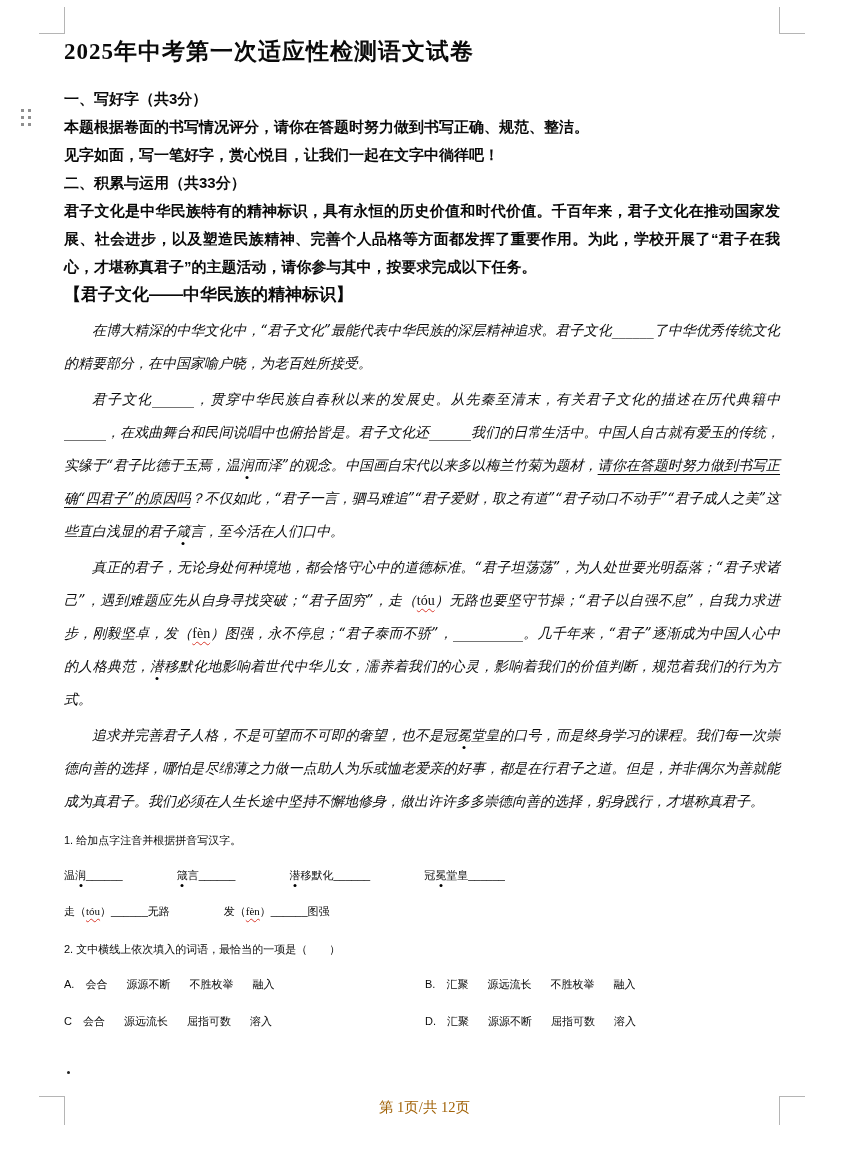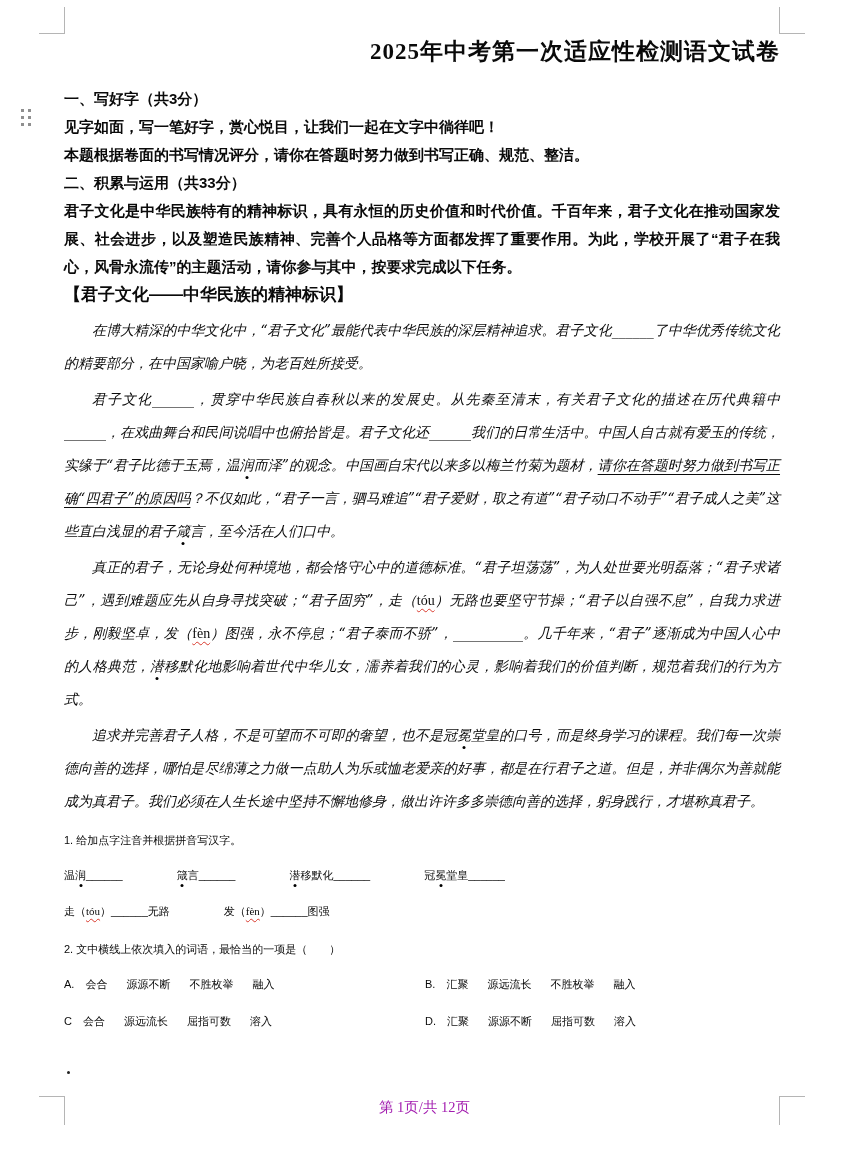--- a/index.html
+++ b/index.html
@@ -10,21 +10,21 @@
   .cmark.tl{left:39px;top:7px;border-right:1.5px solid #b5b5b5;border-bottom:1.5px solid #b5b5b5;}
   .cmark.tr{left:779px;top:7px;border-left:1.5px solid #b5b5b5;border-bottom:1.5px solid #b5b5b5;}
   .cmark.bl{left:39px;top:1096px;height:28px;border-right:1.5px solid #b5b5b5;border-top:1.5px solid #b5b5b5;}
   .cmark.br{left:779px;top:1096px;height:28px;border-left:1.5px solid #b5b5b5;border-top:1.5px solid #b5b5b5;}
   
   .handle{position:absolute;left:21px;top:109px;display:grid;
           grid-template-columns:3px 3px;grid-auto-rows:3px;column-gap:4px;row-gap:4px;cursor:grab;}
   .handle i{background:#8f8f8f;display:block;}
   .content{position:absolute;left:64px;top:28px;width:716px;}
   .title{font-family:"Liberation Serif","DejaVu Serif",serif;font-size:23px;font-weight:700;
-         text-align:right;margin:8px 0 17px 0;letter-spacing:1px;line-height:32px;}
+         text-align:left;margin:8px 0 17px 0;letter-spacing:1px;line-height:32px;}
   .bold-block{font-weight:700;font-size:15px;line-height:28px;}
   .bold-block .ln{white-space:nowrap;}
   .bold-block .just{text-align:justify;}
   .bracket{font-weight:700;font-size:17px;line-height:28px;margin:0 0 5px 0;}
   .passage{font-family:"DejaVu Serif","Liberation Serif",serif;font-style:italic;
            font-size:14px;line-height:33px;text-align:justify;}
   .passage p{margin:0 0 3px 0;text-indent:2em;}
   .questions{font-size:11px;line-height:26px;margin-top:9px;}
   .qtext{margin:0 0 9px 0;}
   .qrow{display:flex;gap:54px;margin:0 0 10px 0;}
@@ -35,21 +35,21 @@
   .opt .w{margin-right:19px;}
   
   .emdot{position:relative;}
   .emdot::after{content:"";position:absolute;left:50%;bottom:-6px;transform:translateX(-50%);
                 width:3px;height:3px;border-radius:50%;background:#000;}
   .uline{text-decoration:underline;text-underline-offset:4px;text-decoration-thickness:1px;}
   .squig{font-style:normal;font-family:"Liberation Serif",serif;
          text-decoration-line:underline;text-decoration-style:wavy;
          text-decoration-color:#d93a2e;text-decoration-thickness:1px;text-underline-offset:3px;}
   .footer{position:absolute;left:0;top:1098px;width:849px;text-align:center;
-          font-family:"Liberation Serif","DejaVu Serif",serif;font-size:14.5px;color:#a21caf;}
+          font-family:"Liberation Serif","DejaVu Serif",serif;font-size:14.5px;color:#a16207;}
   .stray-dot{position:absolute;left:67px;top:1071px;width:3px;height:3px;border-radius:50%;background:#222;}
 </style>
 </head>
 <body>
 
 <div class="page">
 
   <div class="cmark tl"></div>
   <div class="cmark tr"></div>
   <div class="cmark bl"></div>
@@ -62,24 +62,24 @@
       <i></i>
       <i></i>
       <i></i>
   </div>
 
   <div class="content">
     <div class="title">2025年中考第一次适应性检测语文试卷</div>
 
     <div class="bold-block">
       <div class="ln">一、写好字（共3分）</div>
+      <div class="ln">本题根据卷面的书写情况评分，请你在答题时努力做到书写正确、规范、整洁。</div>
       <div class="ln">见字如面，写一笔好字，赏心悦目，让我们一起在文字中徜徉吧！</div>
-      <div class="ln">本题根据卷面的书写情况评分，请你在答题时努力做到书写正确、规范、整洁。</div>
       <div class="ln">二、积累与运用（共33分）</div>
-      <div class="just">君子文化是中华民族特有的精神标识，具有永恒的历史价值和时代价值。千百年来，君子文化在推动国家发展、社会进步，以及塑造民族精神、完善个人品格等方面都发挥了重要作用。为此，学校开展了“君子在我心，风骨永流传”的主题活动，请你参与其中，按要求完成以下任务。</div>
+      <div class="just">君子文化是中华民族特有的精神标识，具有永恒的历史价值和时代价值。千百年来，君子文化在推动国家发展、社会进步，以及塑造民族精神、完善个人品格等方面都发挥了重要作用。为此，学校开展了“君子在我心，才堪称真君子”的主题活动，请你参与其中，按要求完成以下任务。</div>
     </div>
 
     <div class="bracket">【君子文化——中华民族的精神标识】</div>
 
     <div class="passage" id="passage">
         <p><span>在博大精深的中华文化中，“君子文化”最能代表中华民族的深层精神追求。君子文化______了中华优秀传统文化的精要部分，在中国家喻户晓，为老百姓所接受。</span></p>
         <p><span>君子文化______，贯穿中华民族自春秋以来的发展史。从先秦至清末，有关君子文化的描述在历代典籍中______，在戏曲舞台和民间说唱中也俯拾皆是。君子文化还______我们的日常生活中。中国人自古就有爱玉的传统，实缘于“君子比德于玉焉，温</span><span class="emdot">润</span><span>而泽”的观念。中国画自宋代以来多以梅兰竹菊为题材，</span><span class="uline">请你在答题时努力做到书写正确“四君子”的原因吗</span><span>？不仅如此，“君子一言，驷马难追”“君子爱财，取之有道”“君子动口不动手”“君子成人之美”这些直白浅显的君子</span><span class="emdot">箴</span><span>言，至今活在人们口中。</span></p>
         <p><span>真正的君子，无论身处何种境地，都会恪守心中的道德标准。“君子坦荡荡”，为人处世要光明磊落；“君子求诸己”，遇到难题应先从自身寻找突破；“君子固穷”，走（</span><span class="squig">tóu</span><span>）无路也要坚守节操；“君子以自强不息”，自我力求进步，刚毅坚卓，发（</span><span class="squig">fèn</span><span>）图强，永不停息；“君子泰而不骄”，__________。几千年来，“君子”逐渐成为中国人心中的人格典范，</span><span class="emdot">潜</span><span>移默化地影响着世代中华儿女，濡养着我们的心灵，影响着我们的价值判断，规范着我们的行为方式。</span></p>
         <p><span>追求并完善君子人格，不是可望而不可即的奢望，也不是冠</span><span class="emdot">冕</span><span>堂皇的口号，而是终身学习的课程。我们每一次崇德向善的选择，哪怕是尽绵薄之力做一点助人为乐或恤老爱亲的好事，都是在行君子之道。但是，并非偶尔为善就能成为真君子。我们必须在人生长途中坚持不懈地修身，做出许许多多崇德向善的选择，躬身践行，才堪称真君子。</span></p>
       </div>

